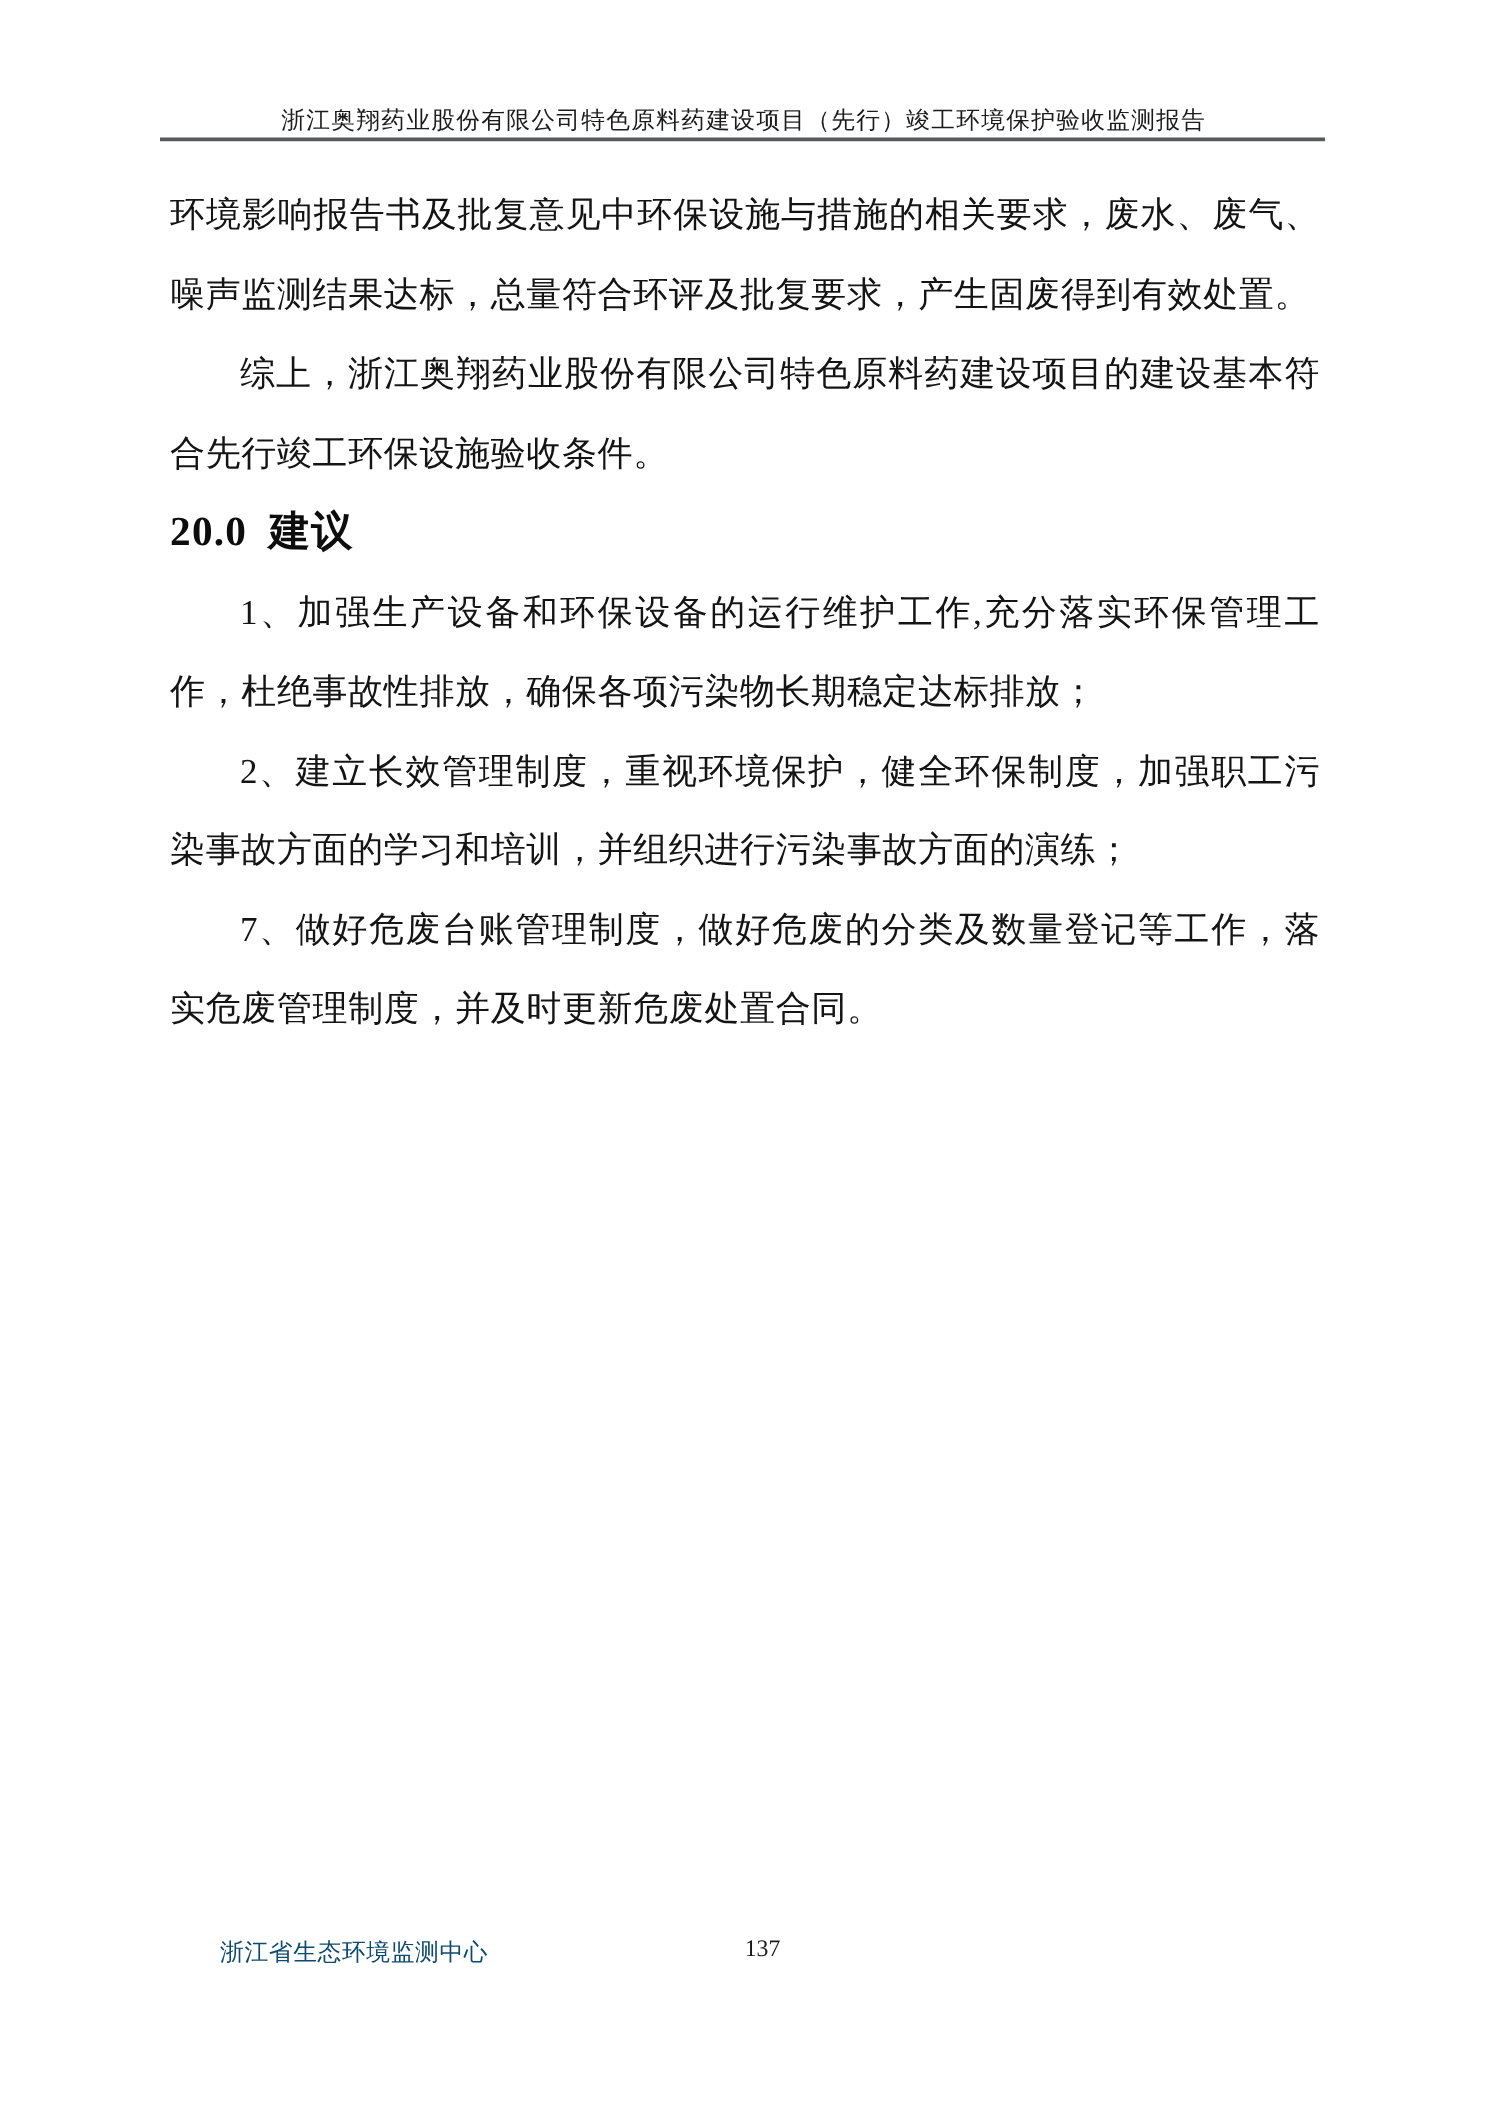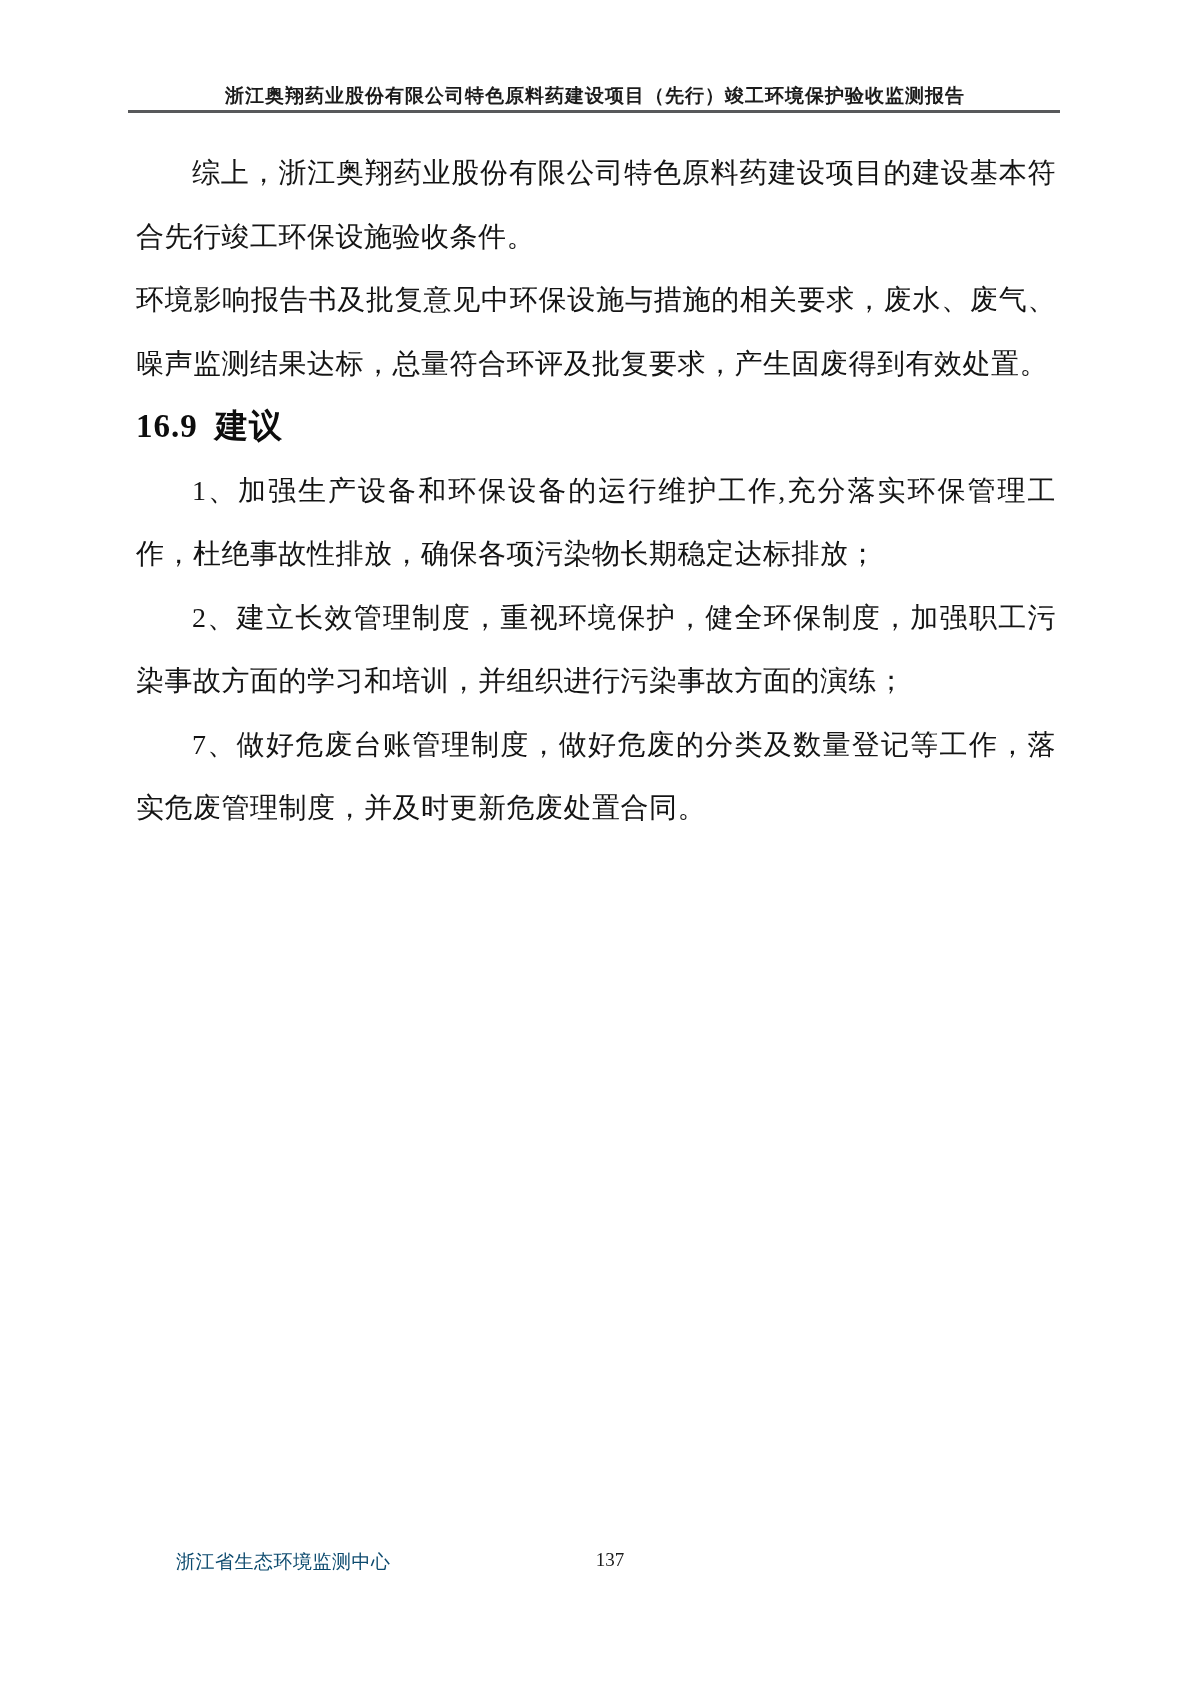--- a/index.html
+++ b/index.html
@@ -16,21 +16,21 @@
     color: #141414;
     overflow: hidden;
   }
   .header-title {
     position: absolute;
     top: 83px;
     left: 0;
     width: 1190px;
     text-align: center;
     font-size: 19px;
-    font-weight: bold;
+    font-weight: normal;
     letter-spacing: 1px;
     color: #1b1b1b;
     white-space: nowrap;
   }
   .header-rule {
     position: absolute;
     top: 110px;
     left: 128px;
     width: 932px;
     height: 3px;
@@ -91,26 +91,26 @@
 <body>
 
 <div class="page">
 
   <div class="header-title">浙江奥翔药业股份有限公司特色原料药建设项目（先行）竣工环境保护验收监测报告</div>
 
   <div class="header-rule"></div>
 
   <div class="doc-body">
 
+    <p class="para">环境影响报告书及批复意见中环保设施与措施的相关要求，废水、废气、噪声监测结果达标，总量符合环评及批复要求，产生固废得到有效处置。</p>
+
     <p class="para para-indent">综上，浙江奥翔药业股份有限公司特色原料药建设项目的建设基本符合先行竣工环保设施验收条件。</p>
 
-    <p class="para">环境影响报告书及批复意见中环保设施与措施的相关要求，废水、废气、噪声监测结果达标，总量符合环评及批复要求，产生固废得到有效处置。</p>
-
     <h2 class="section-heading">
-      <span class="heading-number">16.9</span>
+      <span class="heading-number">20.0</span>
       <span class="heading-label">建议</span>
     </h2>
 
     <p class="para para-indent">1、加强生产设备和环保设备的运行维护工作,充分落实环保管理工作，杜绝事故性排放，确保各项污染物长期稳定达标排放；</p>
 
     <p class="para para-indent">2、建立长效管理制度，重视环境保护，健全环保制度，加强职工污染事故方面的学习和培训，并组织进行污染事故方面的演练；</p>
 
     <p class="para para-indent">7、做好危废台账管理制度，做好危废的分类及数量登记等工作，落实危废管理制度，并及时更新危废处置合同。</p>
 
   </div>

